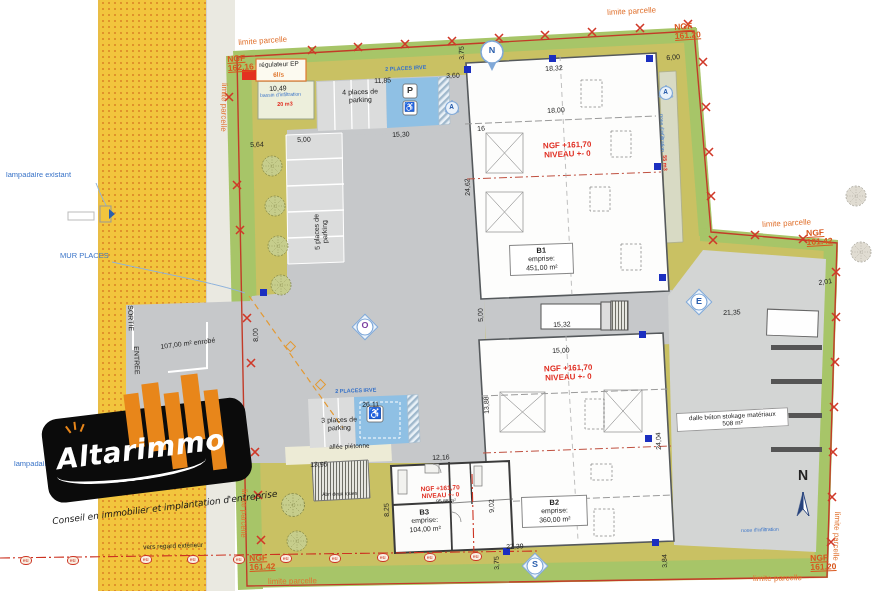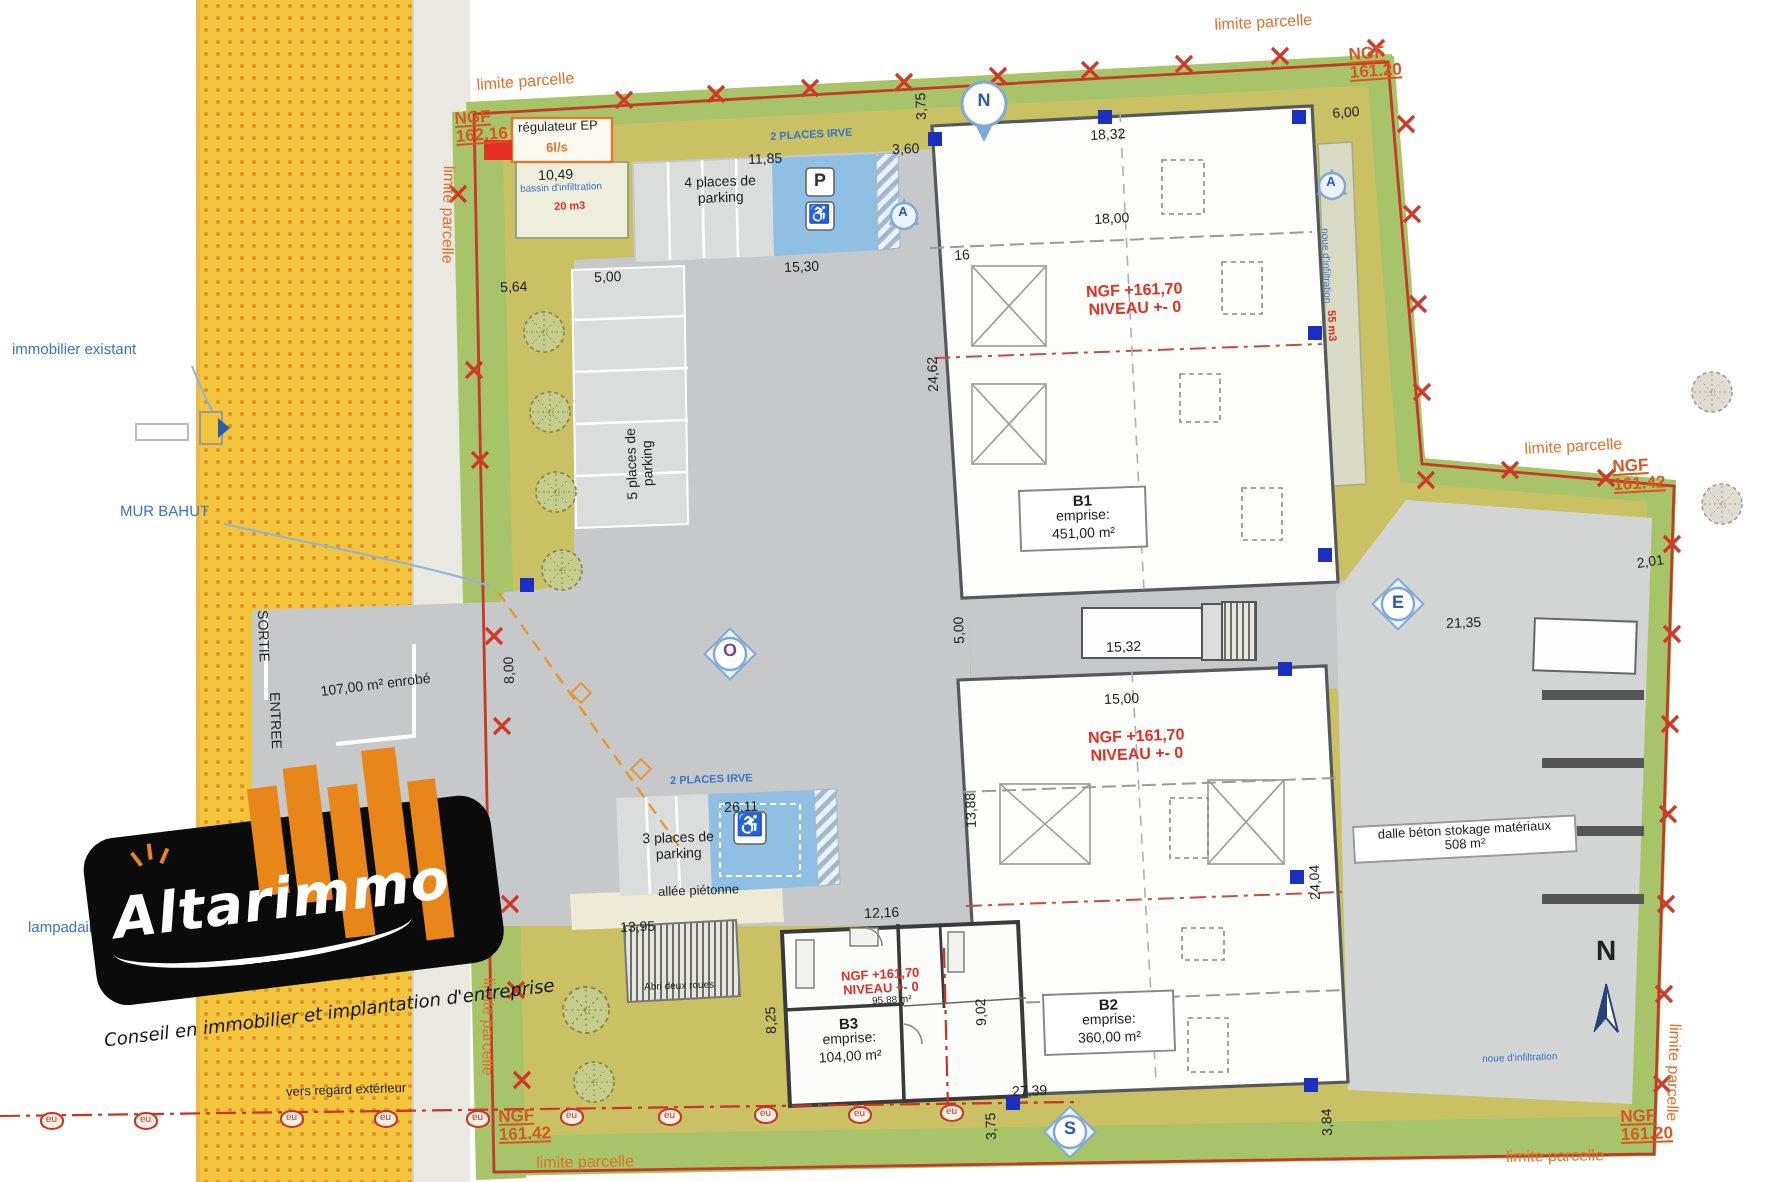--- a/index.html
+++ b/index.html
@@ -356,22 +356,22 @@
       <div class="ann dim" style="left: 310px; top: 461px; transform: rotate(-2deg);">13,95</div>
       <div class="ann dim" style="left: 432px; top: 454px; transform: rotate(-2deg);">12,16</div>
       <div class="ann dim" style="left: 383px; top: 517px; transform: rotate(-92deg);">8,25</div>
       <div class="ann dim" style="left: 488px; top: 513px; transform: rotate(-92deg);">9,02</div>
       <div class="ann dim" style="left: 506px; top: 543px; transform: rotate(-2deg);">27,39</div>
       <div class="ann dim" style="left: 493px; top: 570px; transform: rotate(-92deg);">3,75</div>
       <div class="ann dim" style="left: 661px; top: 568px; transform: rotate(-92deg);">3,84</div>
       <div class="ann dim" style="left: 160px; top: 343px; transform: rotate(-7deg);">107,00 m² enrobé</div>
       <div class="ann dim" style="left: 134px; top: 305px; transform: rotate(88deg);">SORTIE</div>
       <div class="ann dim" style="left: 140px; top: 346px; transform: rotate(88deg);">ENTREE</div>
-      <div class="ann blue" style="left: 6px; top: 171px;">immobilier existant</div>
-      <div class="ann blue" style="left: 60px; top: 252px;">MUR BAHUT</div>
+      <div class="ann blue" style="left: 6px; top: 171px;">lampadaire existant</div>
+      <div class="ann blue" style="left: 60px; top: 252px;">MUR PLACES</div>
       <div class="ann blue" style="left: 14px; top: 460px;">lampadaire</div>
       <div class="ann blue blue-sm" style="left: 385px; top: 66px; transform: rotate(-3deg);">2 PLACES IRVE</div>
       <div class="ann blue blue-sm" style="left: 335px; top: 388px; transform: rotate(-2deg);">2 PLACES IRVE</div>
       <div class="ann blue blue-xs" style="left: 260px; top: 93px; transform: rotate(-2deg);">bassin d'infiltration</div>
       <div class="ann blue blue-xs" style="left: 664px; top: 114px; transform: rotate(88deg);">noue d'infiltration</div>
       <div class="ann blue blue-xs" style="left: 741px; top: 528px; transform: rotate(-2deg);">noue d'infiltration</div>
       <div class="ann rednote" style="left: 277px; top: 101px; transform: rotate(-2deg);">20 m3</div>
       <div class="ann rednote" style="left: 668px; top: 155px; transform: rotate(88deg);">55 m3</div>
       <div class="ann orangenote" style="left: 273px; top: 71px; transform: rotate(-2deg);">6l/s</div>
       <div class="ann note note-sm" style="left: 259px; top: 61px; transform: rotate(-2deg);">régulateur EP</div>

